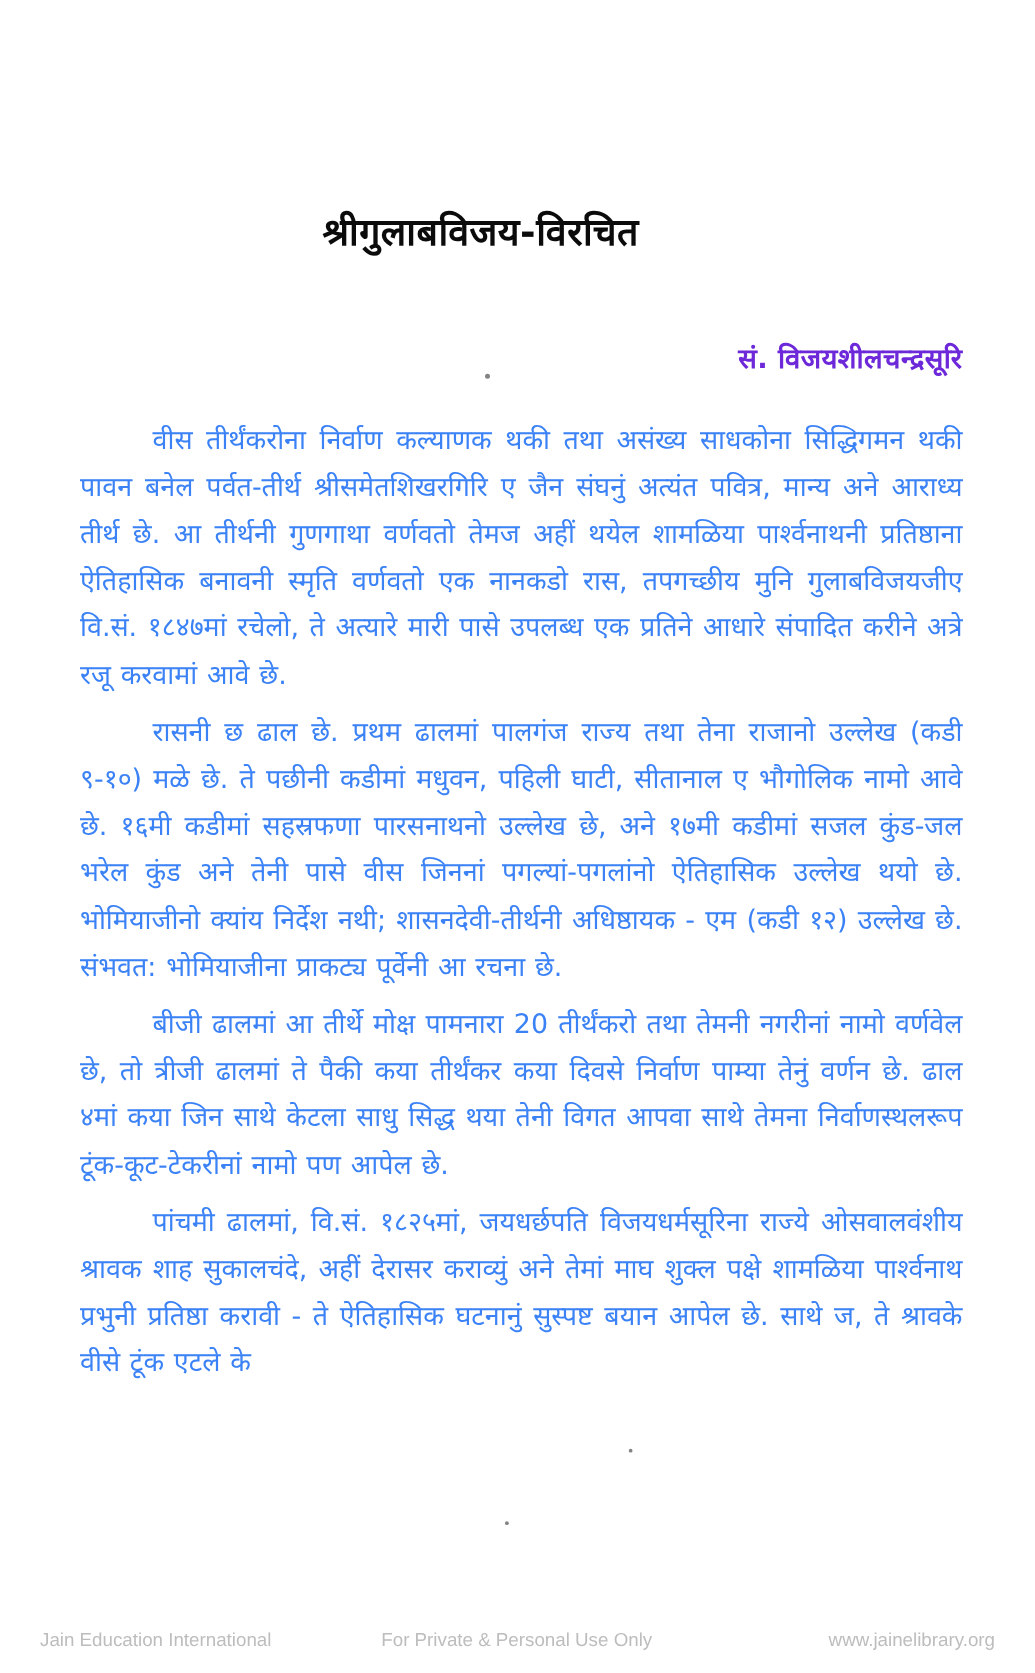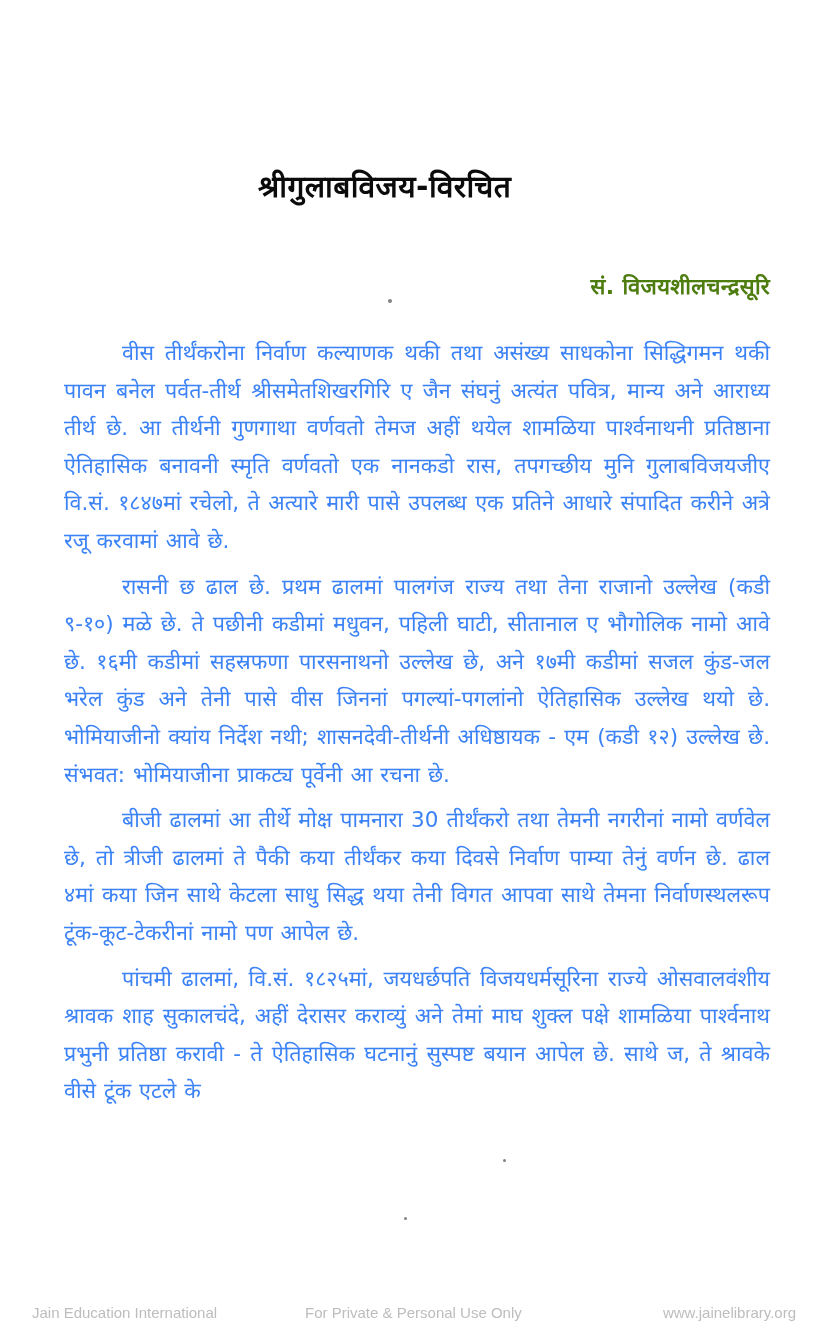--- a/index.html
+++ b/index.html
@@ -34,21 +34,21 @@
     white-space: nowrap;
   }
 
   .byline {
     position: absolute;
     right: 58px;
     top: 258px;
     font-size: 22px;
     font-weight: 700;
     letter-spacing: 0.3px;
-    color: #4d7c0f;
+    color: #6d28d9;
     white-space: nowrap;
   }
 
   
   .speck {
     position: absolute;
     background: #5a5a5a;
     border-radius: 50%;
     opacity: 0.75;
   }
@@ -104,21 +104,21 @@
   <div class="byline">सं. विजयशीलचन्द्रसूरि</div>
 
   <div class="speck" style="left:388px; top:287px; width:4px; height:4px;"></div>
   <div class="speck" style="left:642px; top:843px; width:3px; height:3px;"></div>
   <div class="speck" style="left:503px; top:1147px; width:3px; height:3px;"></div>
   <div class="speck" style="left:404px; top:1205px; width:3px; height:3px;"></div>
 
   <div class="body-text">
     <p class="para">वीस तीर्थंकरोना निर्वाण कल्याणक थकी तथा असंख्य साधकोना सिद्धिगमन थकी पावन बनेल पर्वत-तीर्थ श्रीसमेतशिखरगिरि ए जैन संघनुं अत्यंत पवित्र, मान्य अने आराध्य तीर्थ छे. आ तीर्थनी गुणगाथा वर्णवतो तेमज अहीं थयेल शामळिया पार्श्वनाथनी प्रतिष्ठाना ऐतिहासिक बनावनी स्मृति वर्णवतो एक नानकडो रास, तपगच्छीय मुनि गुलाबविजयजीए वि.सं. १८४७मां रचेलो, ते अत्यारे मारी पासे उपलब्ध एक प्रतिने आधारे संपादित करीने अत्रे रजू करवामां आवे छे.</p>
     <p class="para">रासनी छ ढाल छे. प्रथम ढालमां पालगंज राज्य तथा तेना राजानो उल्लेख (कडी ९-१०) मळे छे. ते पछीनी कडीमां मधुवन, पहिली घाटी, सीतानाल ए भौगोलिक नामो आवे छे. १६मी कडीमां सहस्रफणा पारसनाथनो उल्लेख छे, अने १७मी कडीमां सजल कुंड-जल भरेल कुंड अने तेनी पासे वीस जिननां पगल्यां-पगलांनो ऐतिहासिक उल्लेख थयो छे. भोमियाजीनो क्यांय निर्देश नथी; शासनदेवी-तीर्थनी अधिष्ठायक - एम (कडी १२) उल्लेख छे. संभवत: भोमियाजीना प्राकट्य पूर्वेनी आ रचना छे.</p>
-    <p class="para">बीजी ढालमां आ तीर्थे मोक्ष पामनारा 30 तीर्थंकरो तथा तेमनी नगरीनां नामो वर्णवेल छे, तो त्रीजी ढालमां ते पैकी कया तीर्थंकर कया दिवसे निर्वाण पाम्या तेनुं वर्णन छे. ढाल ४मां कया जिन साथे केटला साधु सिद्ध थया तेनी विगत आपवा साथे तेमना निर्वाणस्थलरूप टूंक-कूट-टेकरीनां नामो पण आपेल छे.</p>
+    <p class="para">बीजी ढालमां आ तीर्थे मोक्ष पामनारा 20 तीर्थंकरो तथा तेमनी नगरीनां नामो वर्णवेल छे, तो त्रीजी ढालमां ते पैकी कया तीर्थंकर कया दिवसे निर्वाण पाम्या तेनुं वर्णन छे. ढाल ४मां कया जिन साथे केटला साधु सिद्ध थया तेनी विगत आपवा साथे तेमना निर्वाणस्थलरूप टूंक-कूट-टेकरीनां नामो पण आपेल छे.</p>
     <p class="para">पांचमी ढालमां, वि.सं. १८२५मां, जयधर्छपति विजयधर्मसूरिना राज्ये ओसवालवंशीय श्रावक शाह सुकालचंदे, अहीं देरासर कराव्युं अने तेमां माघ शुक्ल पक्षे शामळिया पार्श्वनाथ प्रभुनी प्रतिष्ठा करावी - ते ऐतिहासिक घटनानुं सुस्पष्ट बयान आपेल छे. साथे ज, ते श्रावके वीसे टूंक एटले के</p>
   </div>
 
   <div class="footer">
     <div class="footer-item footer-left">Jain Education International</div>
     <div class="footer-item footer-center">For Private &amp; Personal Use Only</div>
     <div class="footer-item footer-right">www.jainelibrary.org</div>
   </div>
 
 </div>

